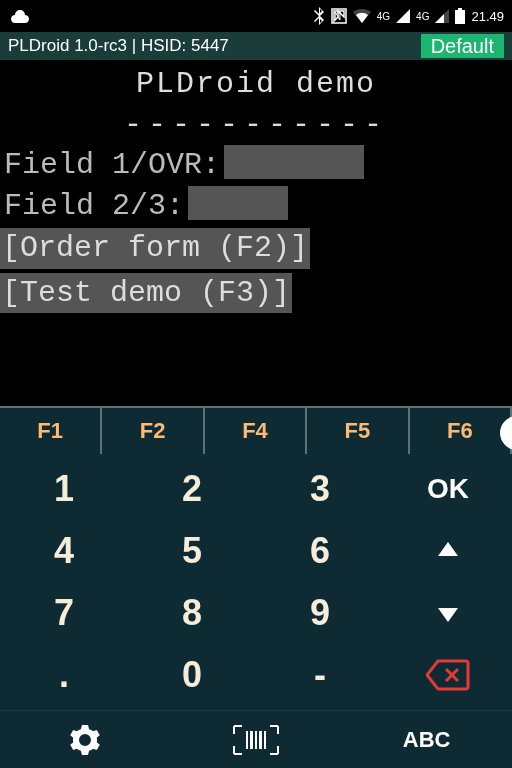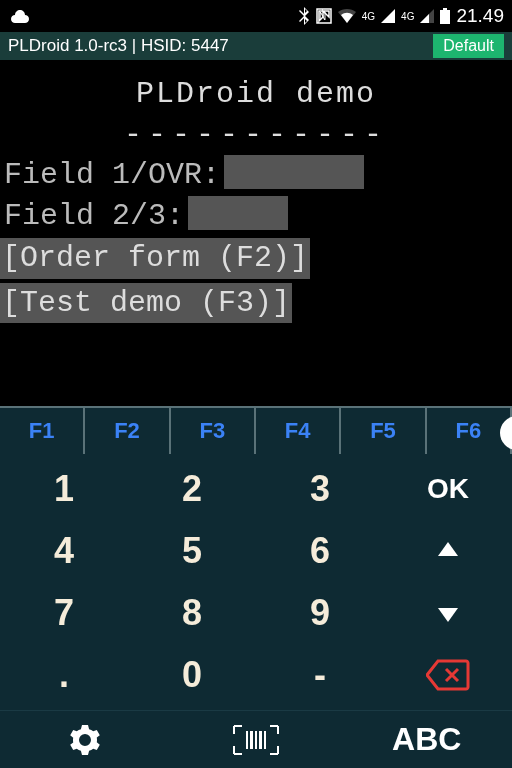--- a/index.html
+++ b/index.html
@@ -31,29 +31,29 @@
       align-items: center;
       justify-content: space-between;
       padding: 0 8px;
       font-family: sans-serif;
       font-size: 17px;
     }
     .app-bar-right {
       background: #1db56f;
       color: #fff;
       padding: 3px 10px;
-      font-size: 16px;
+      font-size: 20px;
       height: 24px;
       display: flex;
       align-items: center;
     }
     .terminal {
       flex: 1;
       background: #000;
-      padding: 14px 0;
+      padding: 4px 0;
       font-family: 'Courier New', monospace;
       color: #bbb;
       font-size: 30px;
       line-height: 1.35;
       position: relative;
     }
     .term-title {
       text-align: center;
       color: #ddd;
       font-size: 30px;
@@ -99,21 +99,21 @@
       background: #0e2a33;
       height: 48px;
       border-top: 2px solid #5a7278;
       position: relative;
     }
     .fkey {
       flex: 1;
       display: flex;
       align-items: center;
       justify-content: center;
-      color: #3b82f6;
+      color: #fdba74;
       font-family: sans-serif;
       font-size: 22px;
       font-weight: bold;
       border-right: 2px solid #5a7278;
     }
     .fkey:last-child { border-right: none; }
     .side-tab {
       position: absolute;
       right: -8px;
       top: 8px;
@@ -148,21 +148,21 @@
       justify-content: space-around;
       border-top: 1px solid #1a3a44;
     }
     .bottom-btn {
       flex: 1;
       display: flex;
       align-items: center;
       justify-content: center;
       color: #fff;
       font-family: sans-serif;
-      font-size: 32px;
+      font-size: 22px;
       font-weight: bold;
     }
     svg { display: block; }
   </style>
 </head>
 <body>
 
 <div class="status-bar">
   <div class="status-left">
     <span>
@@ -201,21 +201,21 @@
           <path d="M0 14L14 0v14z" fill="#444"></path>
           <path d="M0 14L9 5v9z" fill="#fff"></path>
         </svg>
     </span>
     <span>
       <svg width="10" height="16" viewBox="0 0 10 16">
           <rect x="3" y="0" width="4" height="2" fill="#fff"></rect>
           <rect x="0" y="2" width="10" height="14" fill="#fff"></rect>
         </svg>
     </span>
-    <span style="font-size:19px;font-weight:500">21.49</span>
+    <span style="font-size:13px;font-weight:500">21.49</span>
   </div>
 </div>
 
 <div class="app-bar">
   <span>PLDroid 1.0-rc3 | HSID: 5447</span>
   <span class="app-bar-right">Default</span>
 </div>
 
 <div class="terminal">
   <div class="term-title">PLDroid demo</div>
@@ -228,21 +228,20 @@
     <span class="term-label">Field 2/3:</span>
     <span class="field2-input"></span>
   </div>
   <div><span class="term-link">[Order form (F2)]</span></div>
   <div><span class="term-link">[Test demo (F3)]</span></div>
 </div>
 
 <div class="fkey-row">
   <div class="fkey">F1</div>
   <div class="fkey">F2</div>
-  <div class="fkey">F3</div>
   <div class="fkey">F4</div>
   <div class="fkey">F5</div>
   <div class="fkey">F6</div>
   <div class="side-tab"></div>
 </div>
 
 <div class="keypad">
   <div class="key">1</div>
   <div class="key">2</div>
   <div class="key">3</div>

